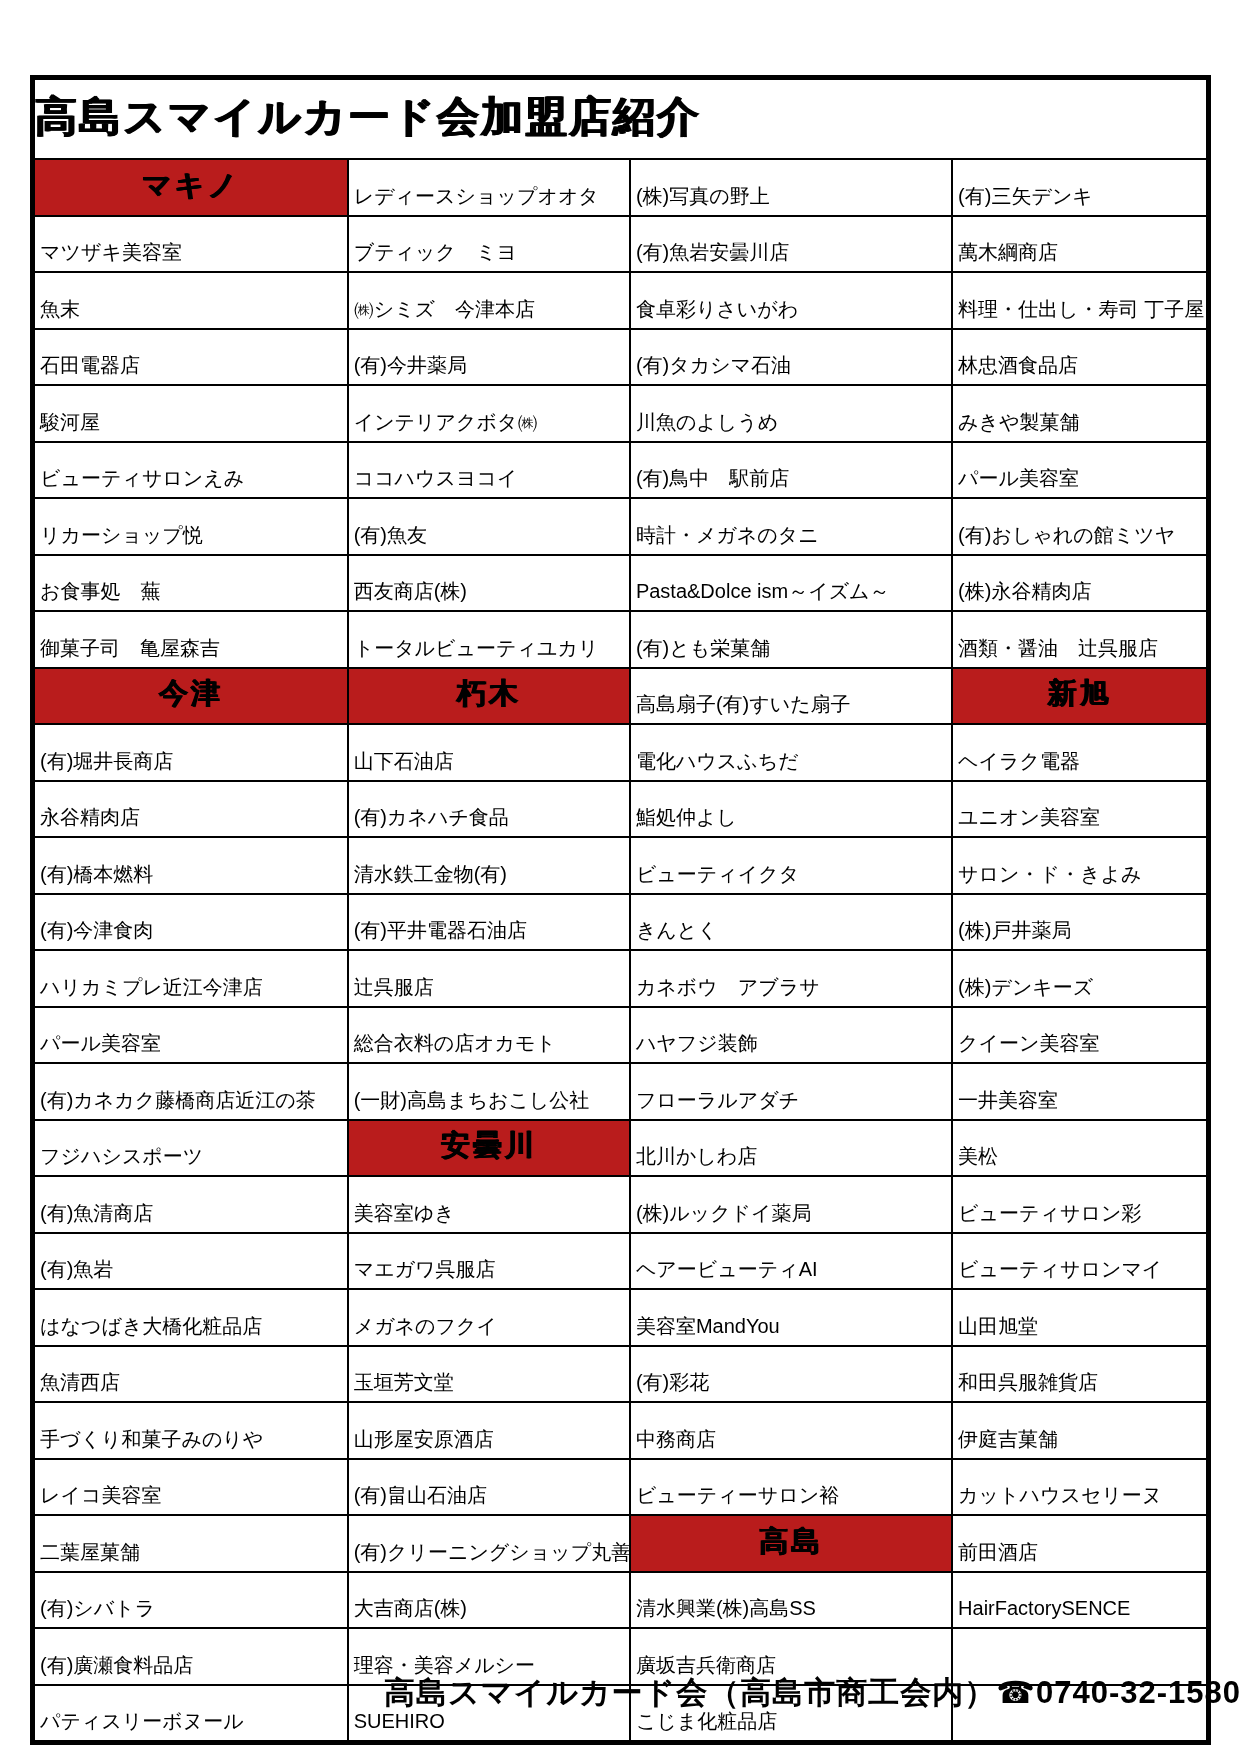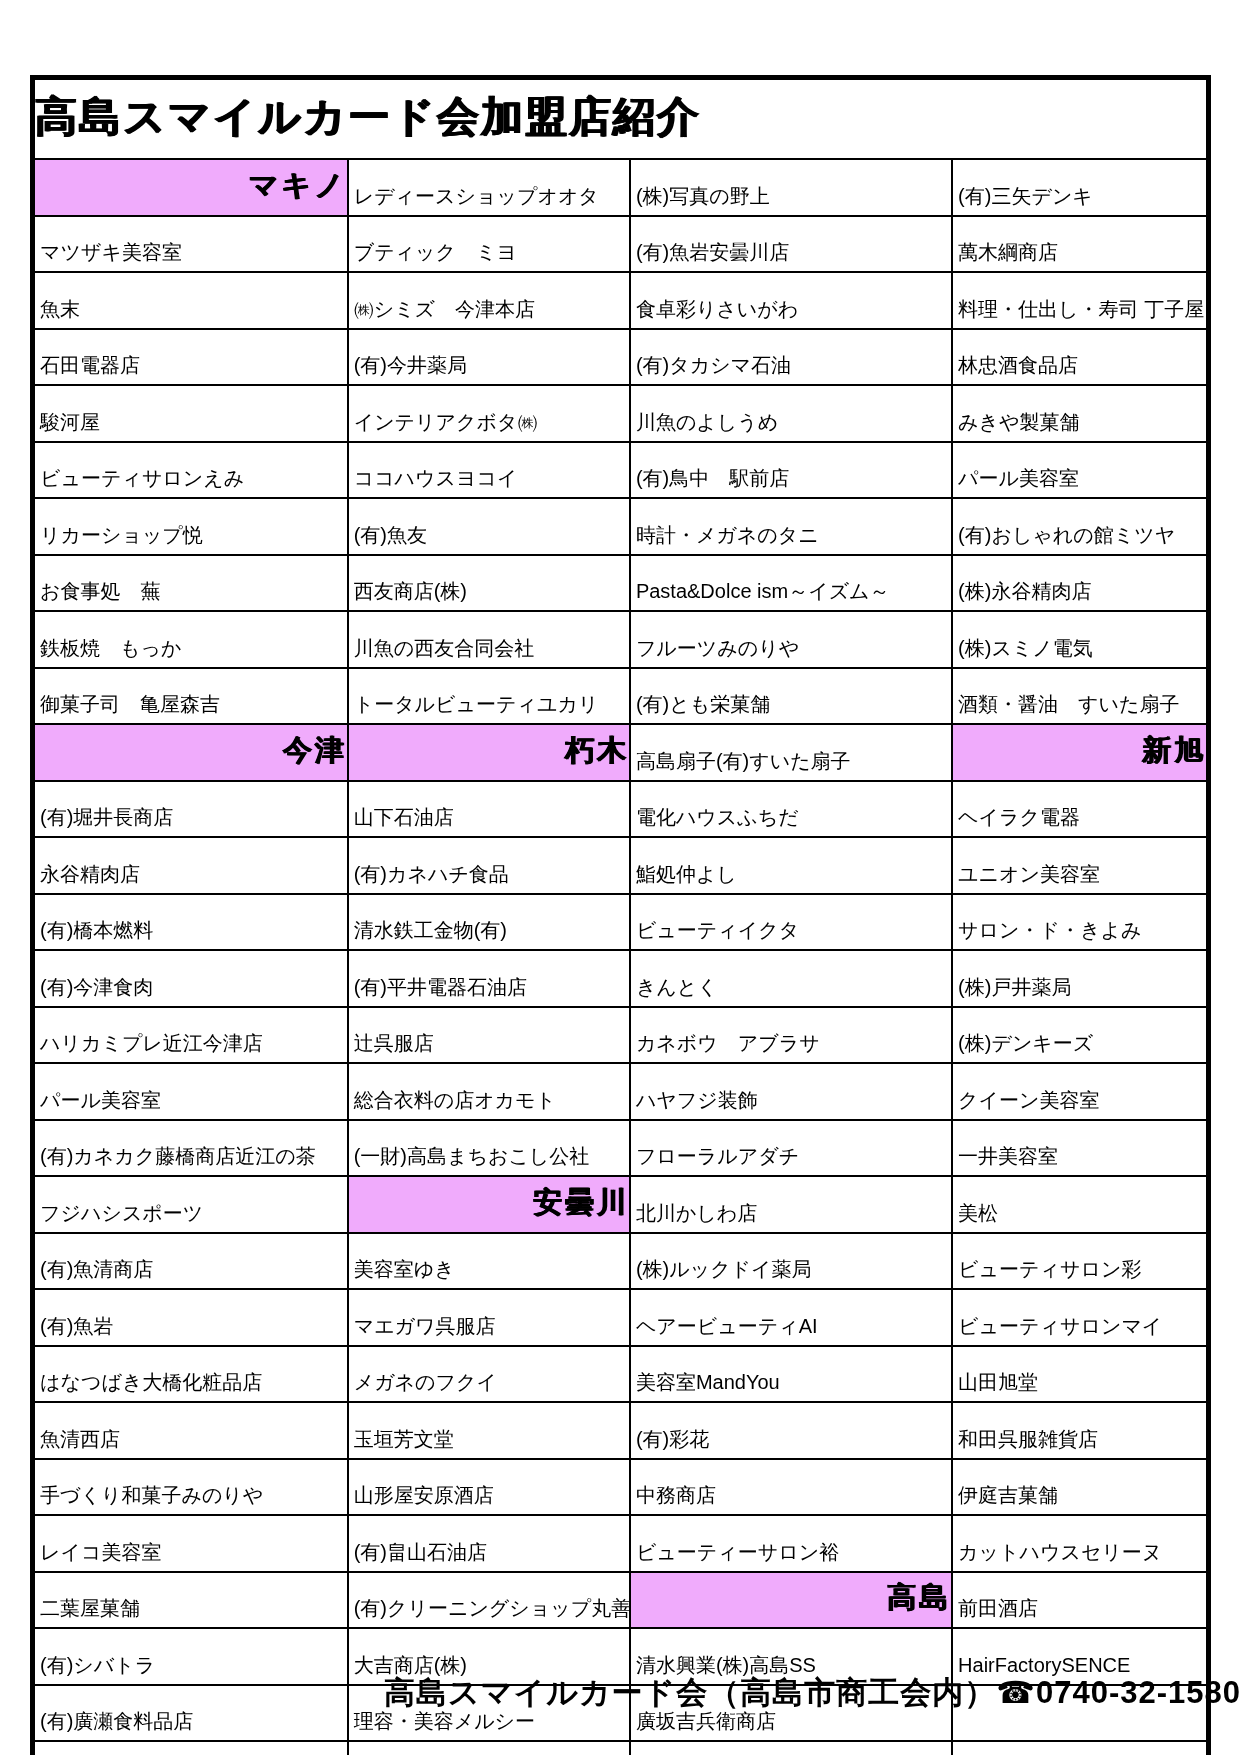--- a/index.html
+++ b/index.html
@@ -14,21 +14,21 @@
     padding:2px 2px 7px 5px;vertical-align:bottom;
     overflow:hidden;white-space:nowrap;height:45.5px;
   }
   td.title-cell{
     height:66px;text-align:left;vertical-align:middle;
     font-size:42px;font-weight:900;letter-spacing:2px;
     text-shadow:1px 0 0 #000,-1px 0 0 #000;
     padding:4px 0 8px 0;
   }
   td.hdr{
-    background:#f0abfc;text-align:right;vertical-align:middle;
+    background:#b91c1c;text-align:center;vertical-align:middle;
     font-weight:900;font-size:29px;letter-spacing:3px;
     text-shadow:1px 0 0 #000,-0.5px 0 0 #000;
     padding:0 0 4px 0;
   }
   .footer{
     position:absolute;left:0;top:1672px;width:100%;text-align:right;
     font-size:31px;font-weight:700;letter-spacing:1px;
   }
 </style>
 </head>
@@ -90,30 +90,24 @@
           <td>時計・メガネのタニ</td>
           <td>(有)おしゃれの館ミツヤ</td>
         </tr>
         <tr>
           <td>お食事処　蕪</td>
           <td>西友商店(株)</td>
           <td>Pasta&amp;Dolce ism～イズム～</td>
           <td>(株)永谷精肉店</td>
         </tr>
         <tr>
-          <td>鉄板焼　もっか</td>
-          <td>川魚の西友合同会社</td>
-          <td>フルーツみのりや</td>
-          <td>(株)スミノ電気</td>
-        </tr>
-        <tr>
           <td>御菓子司　亀屋森吉</td>
           <td>トータルビューティユカリ</td>
           <td>(有)とも栄菓舗</td>
-          <td>酒類・醤油　すいた扇子</td>
+          <td>酒類・醤油　辻呉服店</td>
         </tr>
         <tr>
           <td class="hdr">今津</td>
           <td class="hdr">朽木</td>
           <td>高島扇子(有)すいた扇子</td>
           <td class="hdr">新旭</td>
         </tr>
         <tr>
           <td>(有)堀井長商店</td>
           <td>山下石油店</td>

